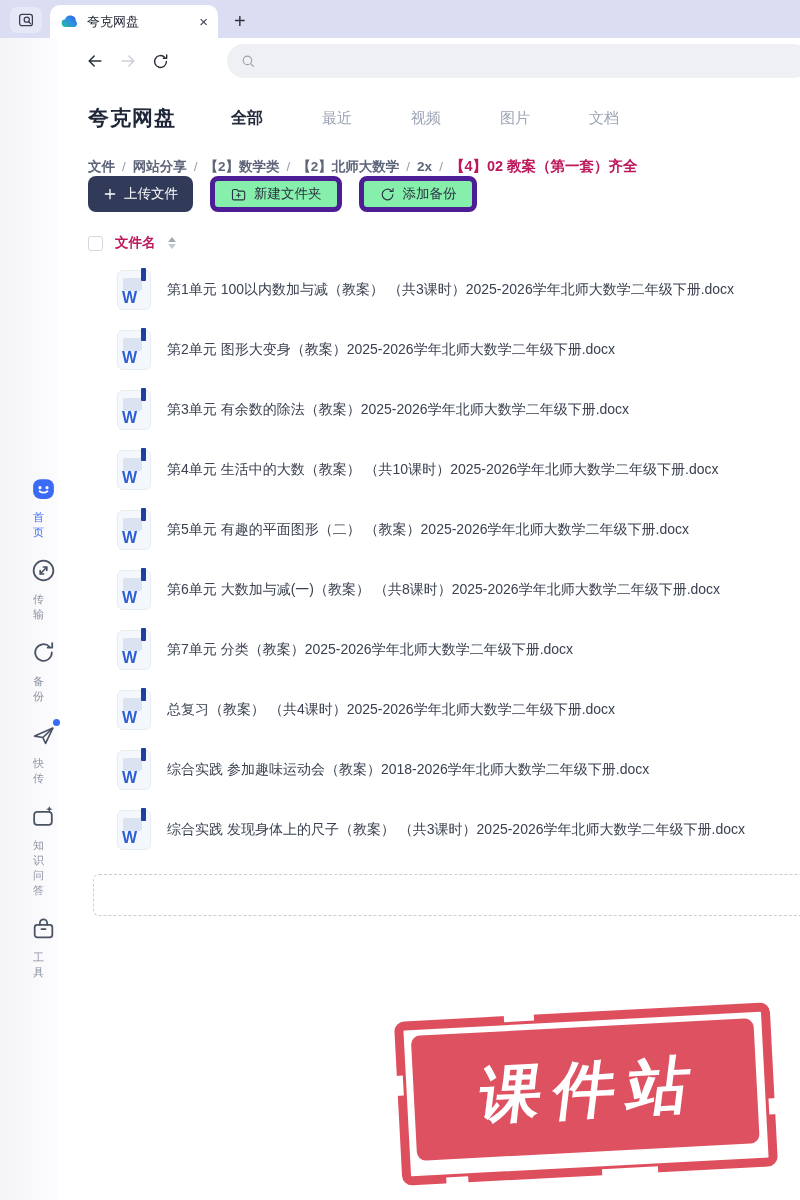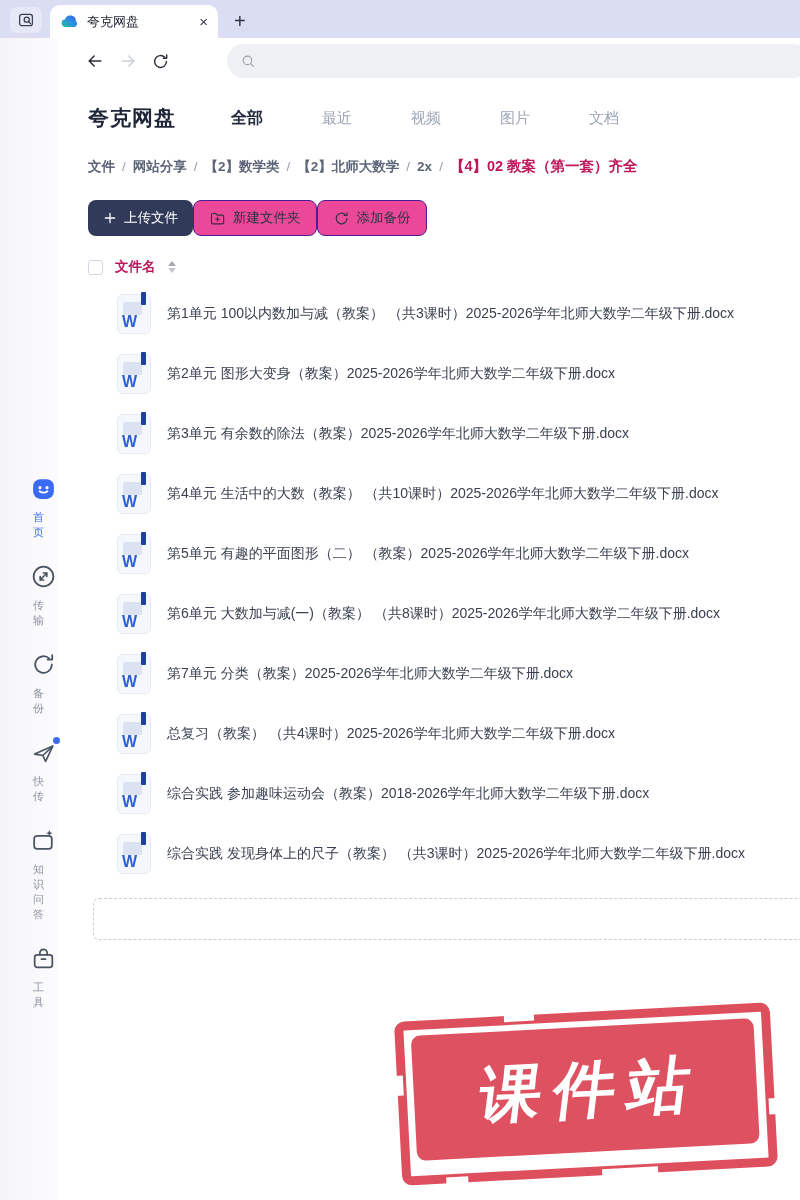--- a/index.html
+++ b/index.html
@@ -17,45 +17,45 @@
   .newtab{font-size:20px;color:#30343f;margin:0 0 7px 16px;line-height:1;}
 
   .navbar{height:46px;background:#fff;display:flex;align-items:center;padding-left:85px;}
   .nav-ic{margin-right:13px;display:flex;align-items:center;}
   .searchbar{flex:1;height:34px;background:#eef0f4;border-radius:17px;margin-left:44px;margin-right:-10px;
     display:flex;align-items:center;padding-left:13px;}
 
   
   .sidebar{position:absolute;left:0;top:38px;bottom:0;width:58px;
     background:linear-gradient(to right,#f5f5f8,#fcfcfe);}
-  .side-items{position:absolute;top:437px;left:0;right:4px;display:flex;flex-direction:column;gap:23px;padding-left:33px;}
+  .side-items{position:absolute;top:437px;left:0;right:4px;display:flex;flex-direction:column;gap:17px;padding-left:33px;}
   .side-item{display:flex;flex-direction:column;align-items:center;gap:4px;cursor:pointer;}
   .side-label{font-size:11px;color:#8b92a1;}
   .side-item.active .side-label{color:#3b6bf5;}
   .plane-wrap{position:relative;}
   .dot{position:absolute;top:-2px;right:-3px;width:7px;height:7px;border-radius:50%;background:#3b6bf5;}
 
   
   .main{margin-left:58px;padding:20px 0 0 30px;}
   .hrow{display:flex;align-items:center;}
   .brand{font-size:21px;font-weight:800;color:#1e2637;letter-spacing:1px;}
   .htabs{display:flex;margin-left:55px;gap:59px;align-items:center;}
   .htab{font-size:15px;color:#9ba4b5;cursor:pointer;}
   .htab.active{font-size:16px;font-weight:700;color:#232b3d;}
 
   .crumbs{margin-top:25px;font-size:13.5px;color:#5d6578;display:flex;align-items:center;flex-wrap:nowrap;white-space:nowrap;}
   .crumb{font-weight:700;cursor:pointer;}
   .sep{color:#979fb0;margin:0 7px;font-weight:400;}
   .crumb-cur{font-size:14.5px;font-weight:700;color:#be185d;}
 
-  .btnrow{margin-top:24px;display:flex;}
+  .btnrow{display:flex;gap:17px;}
   .btn{height:36px;border-radius:8px;display:flex;align-items:center;gap:7px;padding:0 15px;
     font-size:13.5px;cursor:pointer;}
   .btn.primary{background:#323a59;color:#fff;}
-  .btn.ghost{background:#ec4899;border:1px solid #4c1d95;color:#2b3342;}
+  .btn.ghost{background:#86efac;border:5px solid #4c1d95;color:#2b3342;}
 
   .list-head{margin-top:22px;display:flex;align-items:center;gap:12px;}
   .checkbox{width:15px;height:15px;border:1.5px solid #d2d7e0;border-radius:3px;background:#fff;cursor:pointer;}
   .col-name{font-size:13.5px;font-weight:700;color:#be185d;}
   .sort{display:flex;flex-direction:column;gap:2px;cursor:pointer;}
   .sort i{display:block;width:0;height:0;border-left:4px solid transparent;border-right:4px solid transparent;}
   .sort .up{border-bottom:5px solid #a2aab8;}
   .sort .dn{border-top:5px solid #c3c9d3;}
 
   .rows{margin-top:8px;}

